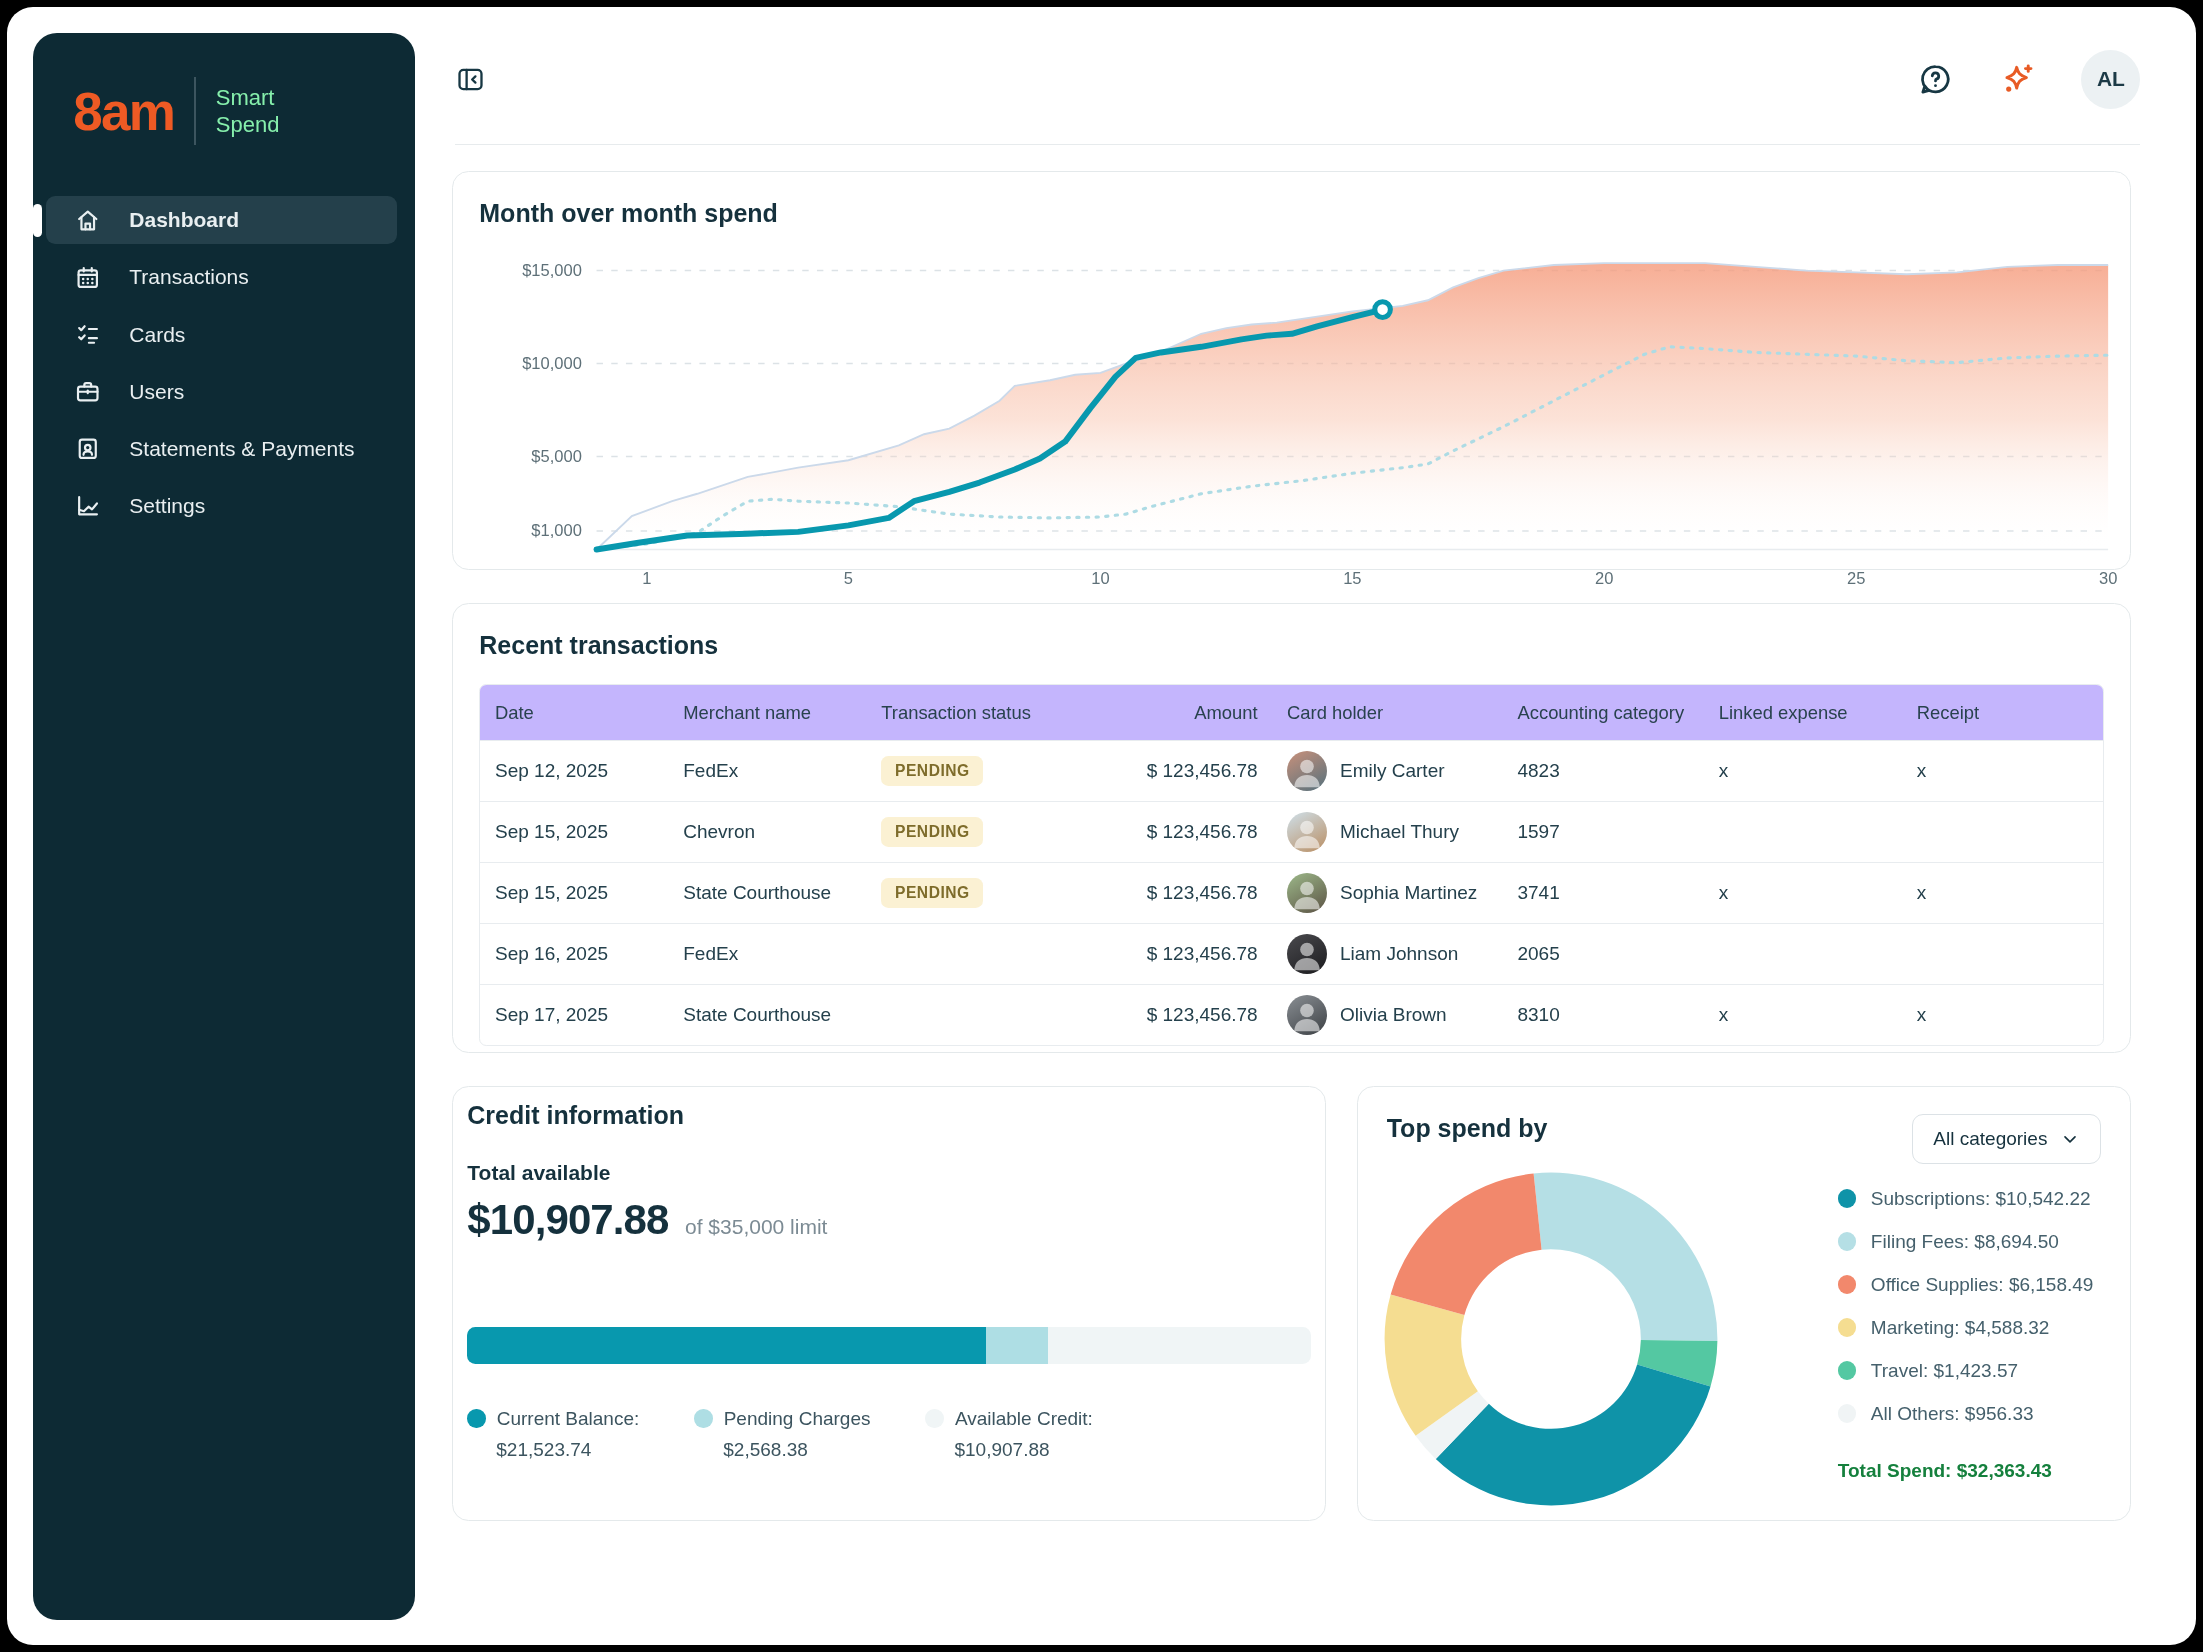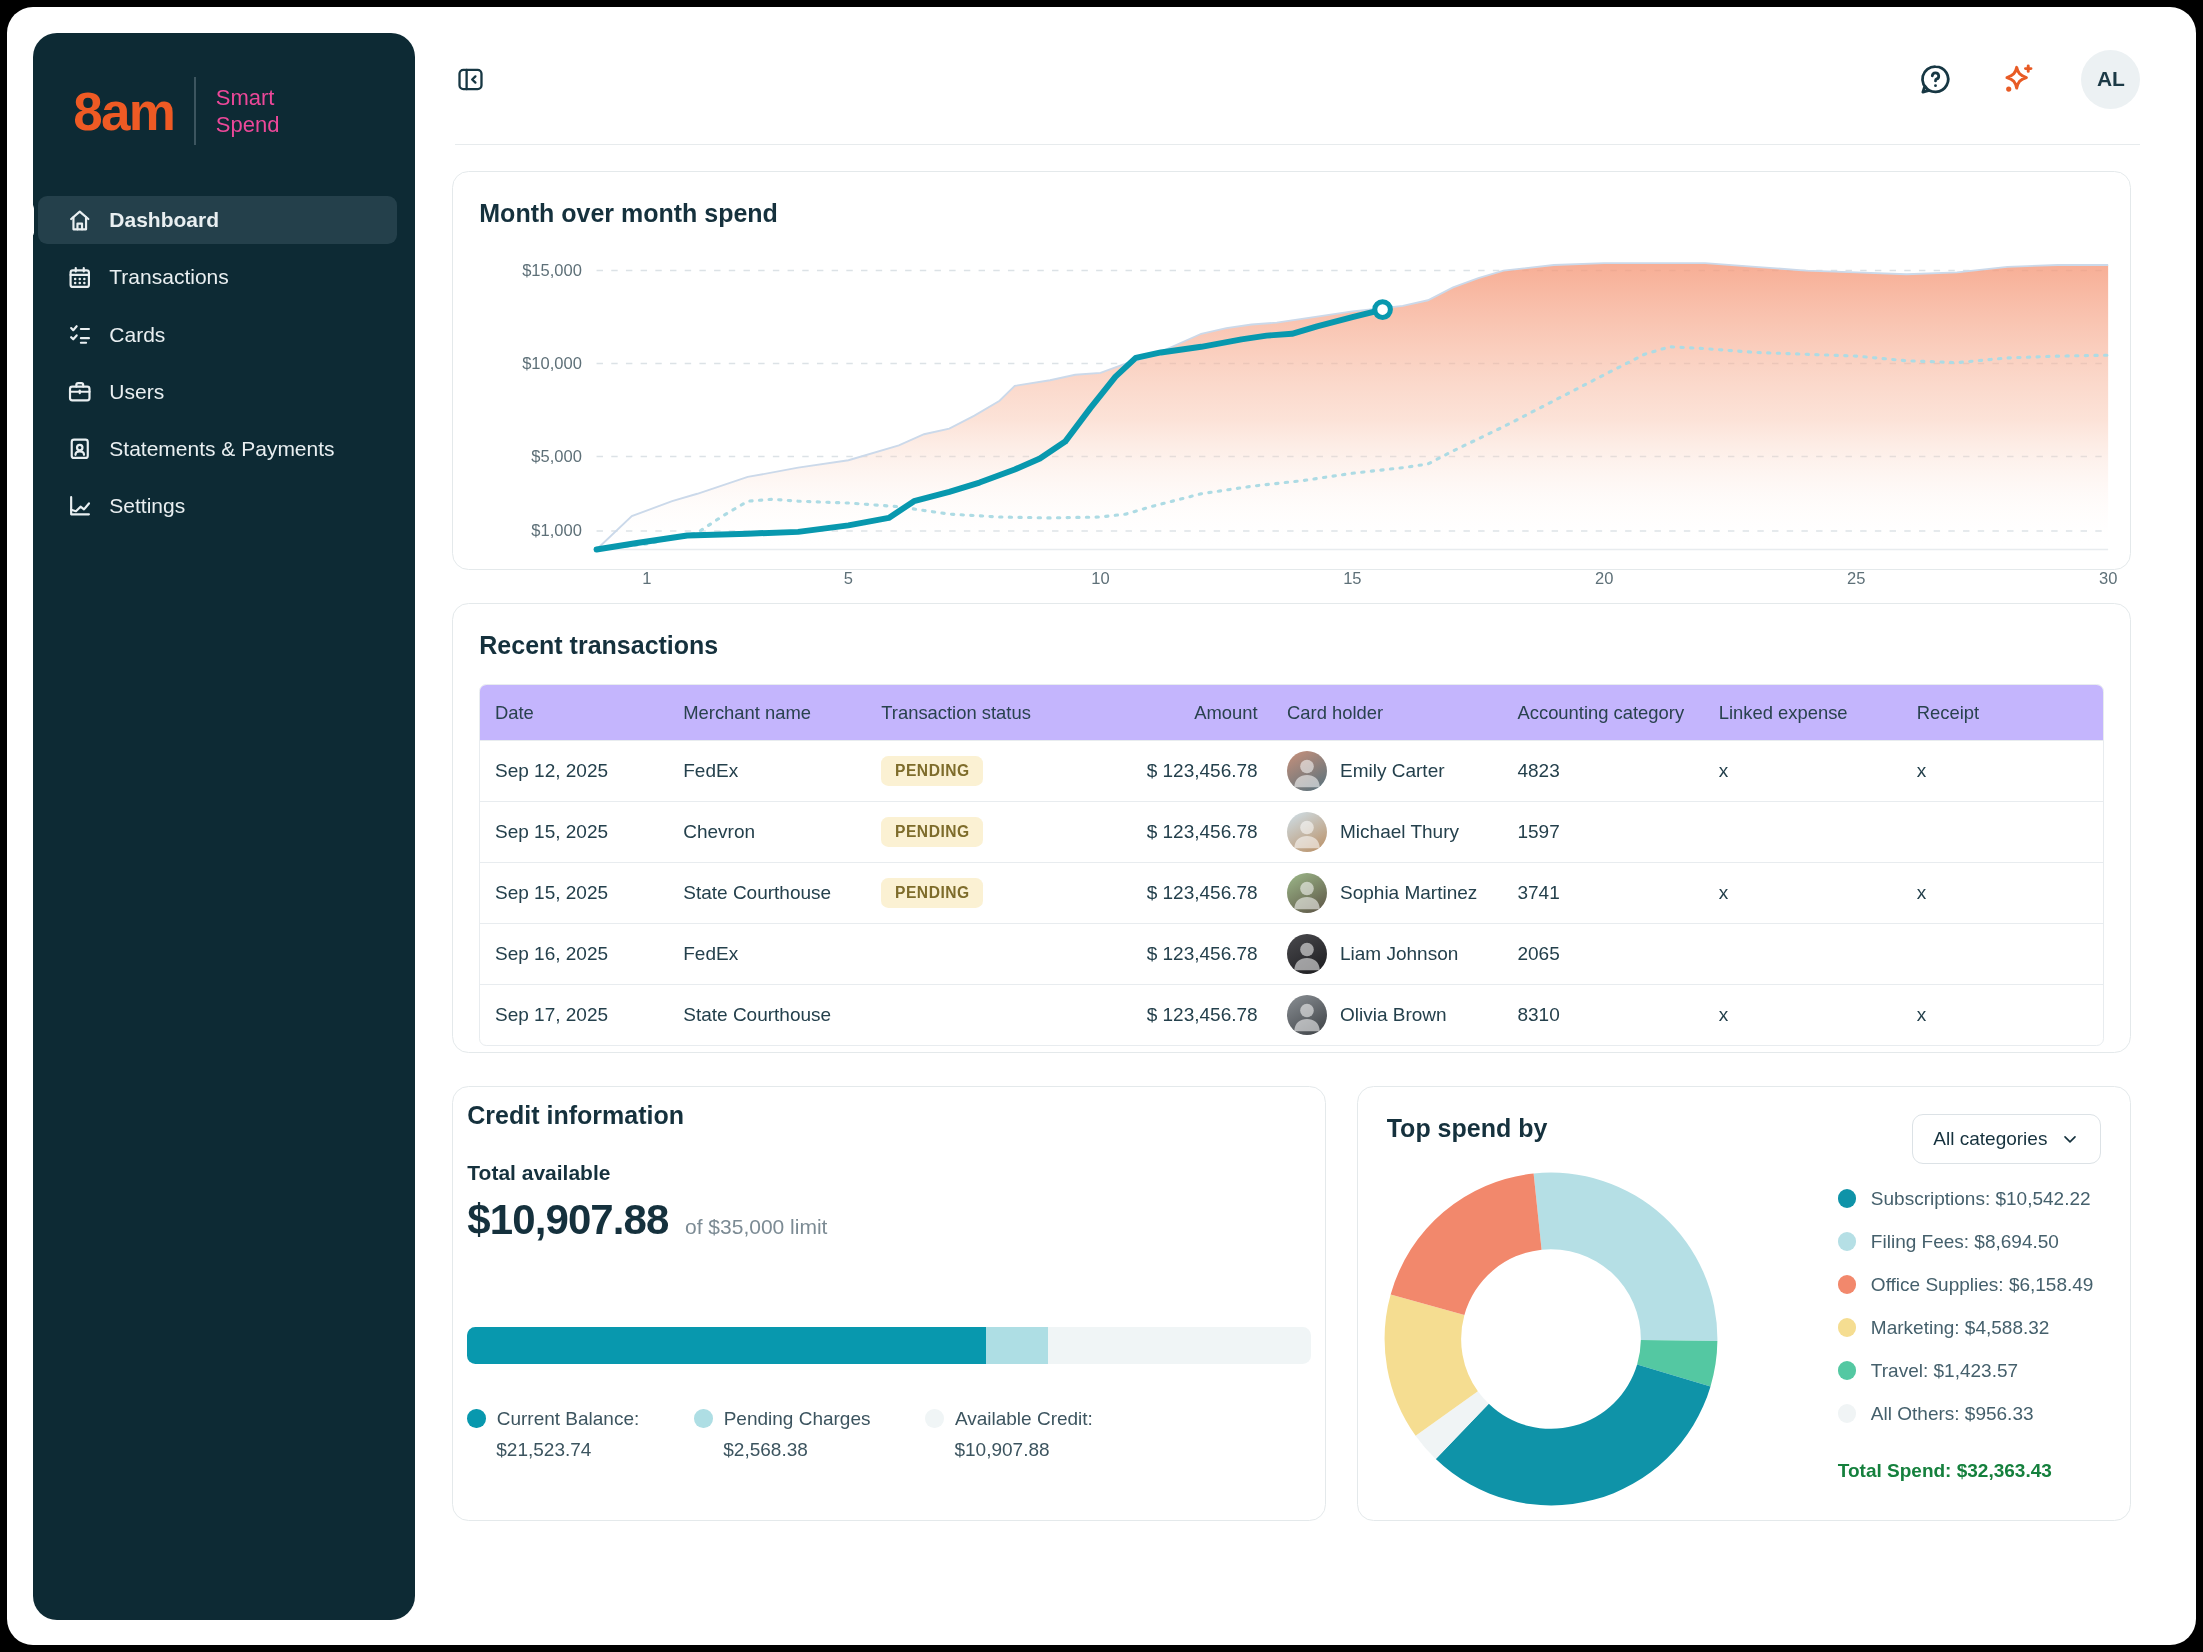--- a/index.html
+++ b/index.html
@@ -4,23 +4,23 @@
 <style>
   * { margin:0; padding:0; box-sizing:border-box; }
   html,body { width:2204px; height:1653px; background:#000; font-family:"Liberation Sans", sans-serif; }
   .window { position:absolute; left:7.3px; top:7.3px; right:7.3px; bottom:7.3px; background:#fff; border-radius:26px; overflow:hidden; }
 
   
   .sidebar { position:absolute; left:26px; top:26px; width:382px; height:1587px; background:#0D2A34; border-radius:24px; color:#E9EFF1; }
   .logo-row { display:flex; align-items:center; gap:20px; padding:44px 0 0 40px; }
   .logo-word { color:#EE5A24; font-size:53px; font-weight:bold; letter-spacing:-1.8px; line-height:1; }
   .logo-divider { width:1.8px; height:68px; background:#3C555F; }
-  .logo-product { font-size:22px; line-height:1.25; color:#ec4899; white-space:pre-line; }
+  .logo-product { font-size:22px; line-height:1.25; color:#86efac; white-space:pre-line; }
   .nav { margin-top:51px; display:flex; flex-direction:column; gap:9.2px; padding-right:18.4px; }
-  .nav-item { position:relative; display:flex; align-items:center; gap:16px; height:48px; margin-left:5px; padding-left:27.5px; border-radius:9.2px; font-size:21px; color:#E9EFF1; cursor:pointer; }
+  .nav-item { position:relative; display:flex; align-items:center; gap:28px; height:48px; margin-left:13px; padding-left:27.5px; border-radius:9.2px; font-size:21px; color:#E9EFF1; cursor:pointer; }
   .nav-item.active { background:#24404B; font-weight:bold; }
   .nav-item.active::before { content:""; position:absolute; left:-13px; top:7.3px; width:8.3px; height:33px; background:#fff; border-radius:4.6px; }
   .nav-item svg { width:27.5px; height:27.5px; stroke:#E9EFF1; stroke-width:1.9; fill:none; stroke-linecap:round; stroke-linejoin:round; flex:none; }
 
   
   .main { position:absolute; left:408px; top:7.3px; right:7.3px; bottom:7.3px; }
   .topbar { height:130px; margin:0 48px 0 40px; border-bottom:1.8px solid #E7EBED; display:flex; align-items:center; }
   .icon-btn { background:none; border:none; cursor:pointer; display:flex; align-items:center; justify-content:center; }
   .icon-btn svg { stroke:#173743; stroke-width:1.8; fill:none; stroke-linecap:round; stroke-linejoin:round; }
   .topbar-right { margin-left:auto; display:flex; align-items:center; gap:44px; }

